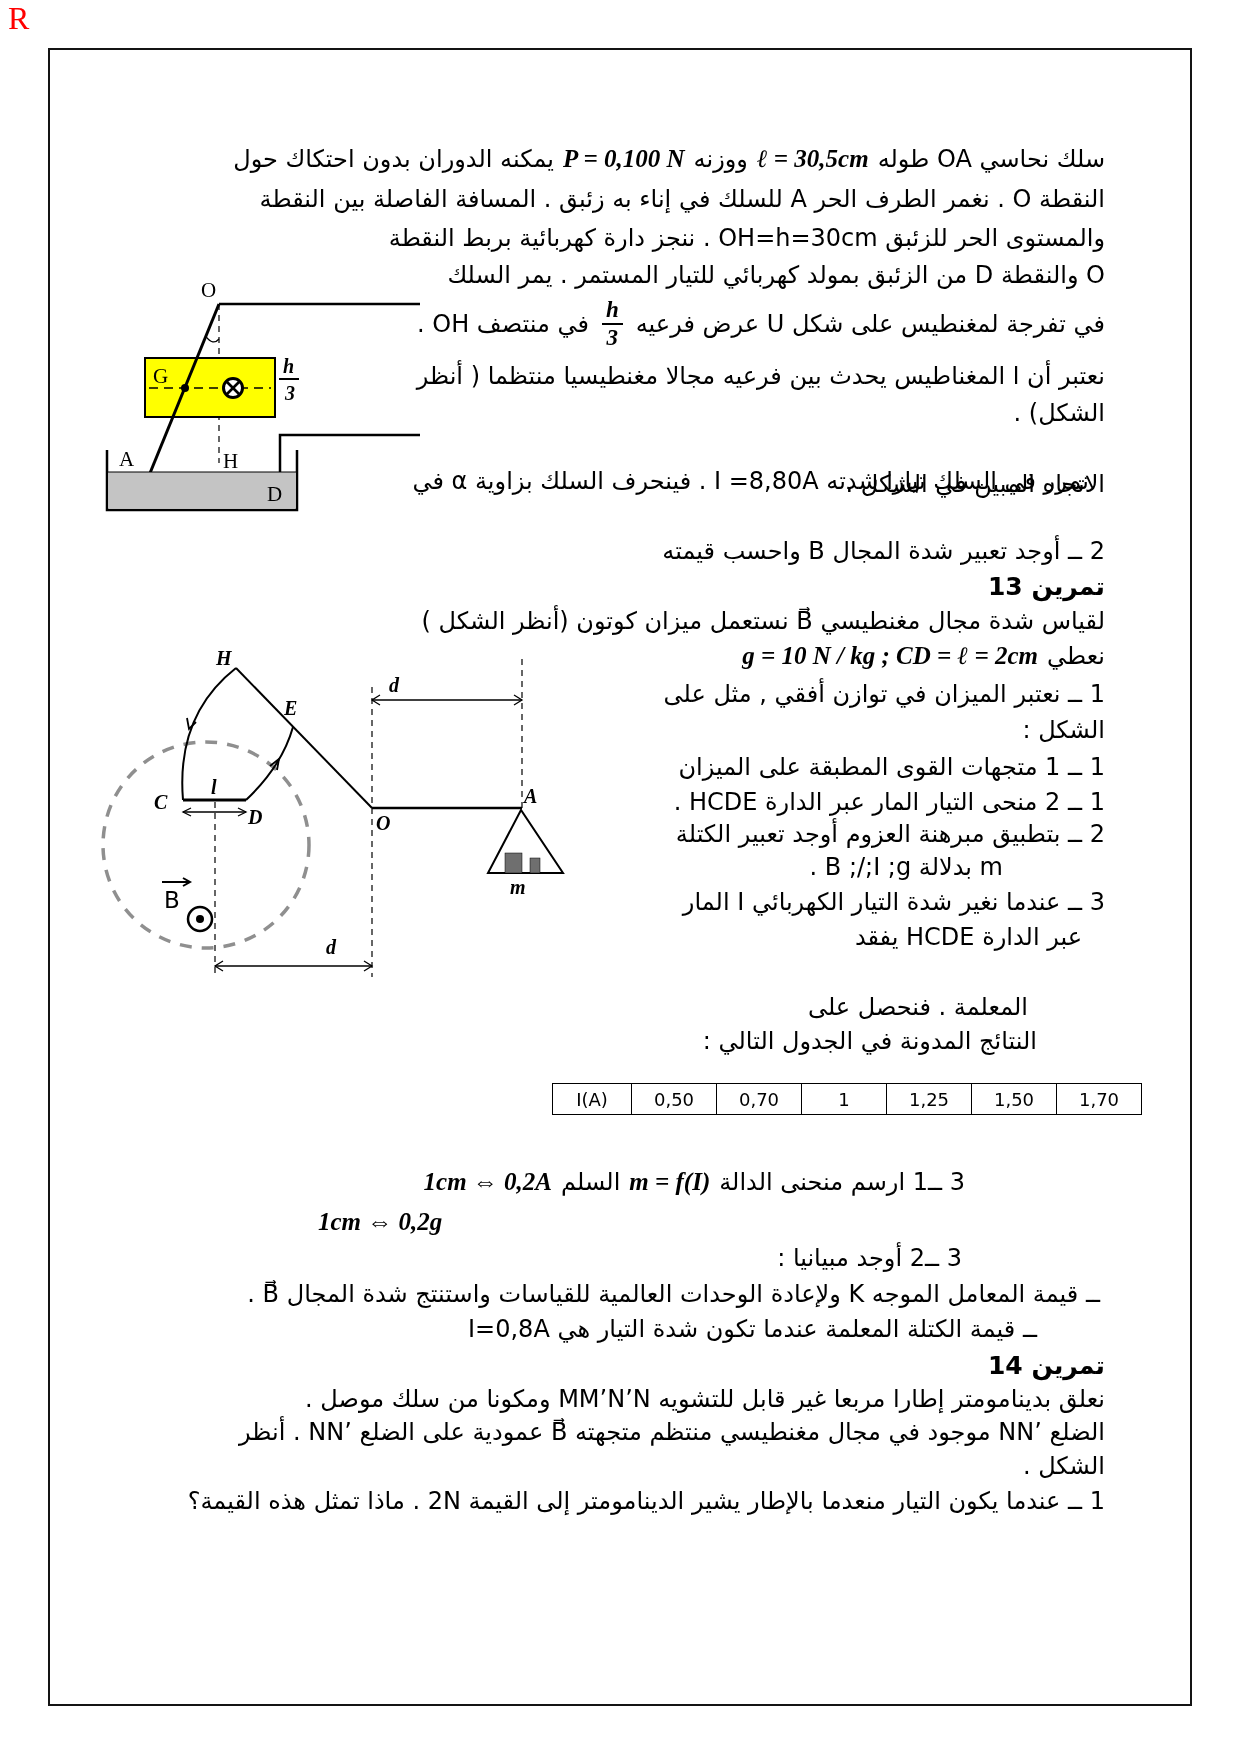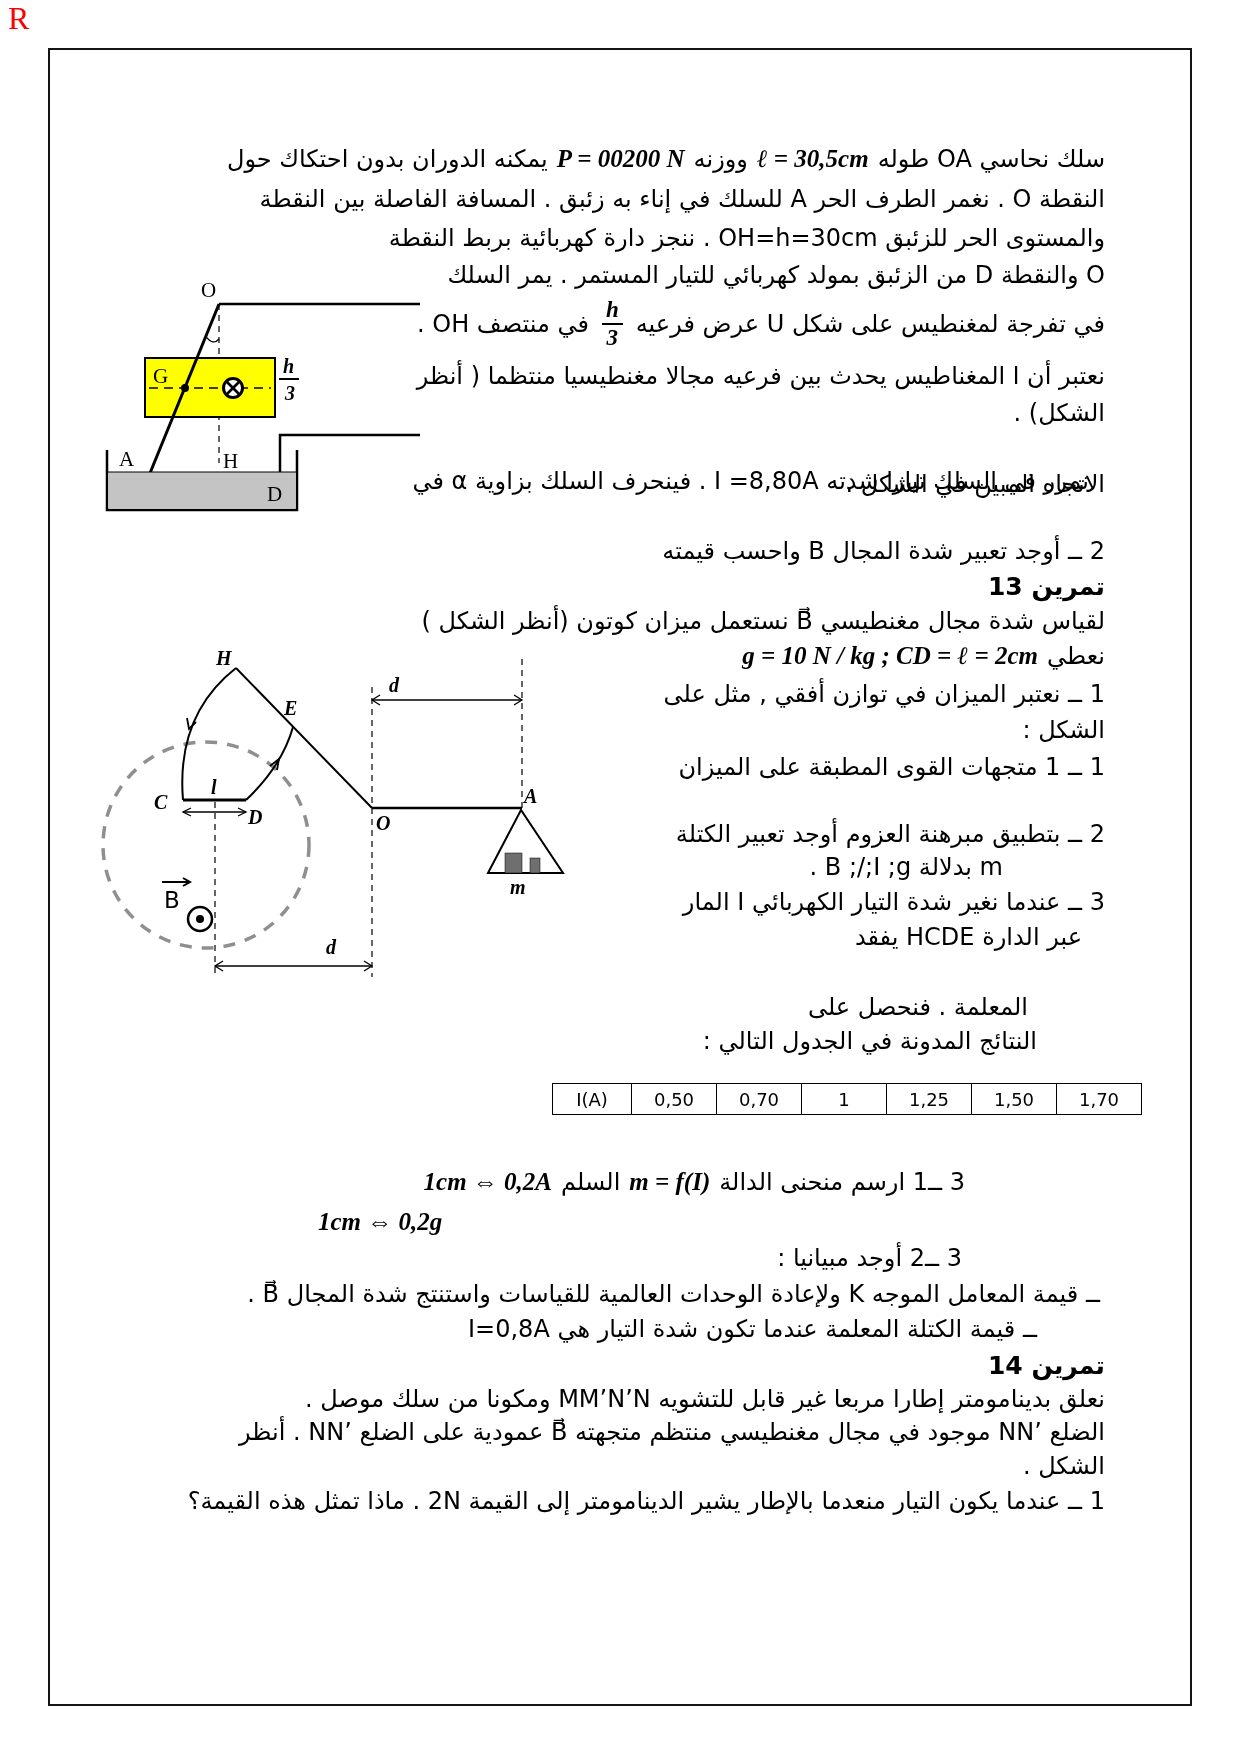--- a/index.html
+++ b/index.html
@@ -30,21 +30,21 @@
 <body>
 
 <div id="page">
   <div class="corner-mark">R</div>
   <div class="page-border"></div>
 
   <div class="line flexline" style="top:143px;right:135px;">
     <span>سلك نحاسي OA طوله</span>
     <span class="formula">ℓ = 30,5cm</span>
     <span>ووزنه</span>
-    <span class="formula">P = 00200 N</span>
+    <span class="formula">P = 0,100 N</span>
     <span>يمكنه الدوران بدون احتكاك حول</span>
   </div>
   <div class="line" style="top:184px;right:135px;">النقطة O . نغمر الطرف الحر A للسلك في إناء به زئبق . المسافة الفاصلة بين النقطة</div>
   <div class="line" style="top:223px;right:135px;">والمستوى الحر للزئبق OH=h=30cm . ننجز دارة كهربائية بربط النقطة</div>
   <div class="line" style="top:260px;right:135px;">O والنقطة D من الزئبق بمولد كهربائي للتيار المستمر . يمر السلك</div>
   <div class="line flexline" style="top:298px;right:135px;">
     <span>في تفرجة لمغنطيس على شكل U عرض فرعيه</span>
     <span class="frac">
       <span class="num">h</span>
       <span class="den">3</span>
@@ -85,20 +85,21 @@
 
   <div class="line extitle" style="top:571px;right:135px;">تمرين 13</div>
   <div class="line" style="top:606px;right:135px;">لقياس شدة مجال مغنطيسي B⃗ نستعمل ميزان كوتون (أنظر الشكل )</div>
   <div class="line flexline" style="top:640px;right:135px;">
     <span>نعطي</span>
     <span class="formula">g = 10 N / kg ; CD = ℓ = 2cm</span>
   </div>
   <div class="line" style="top:679px;right:135px;">1 ــ نعتبر الميزان في توازن أفقي , مثل على</div>
   <div class="line" style="top:715px;right:135px;">الشكل :</div>
   <div class="line" style="top:752px;right:135px;">1 ــ 1 متجهات القوى المطبقة على الميزان</div>
+  <div class="line" style="top:787px;right:135px;">1 ــ 2 منحى التيار المار عبر الدارة HCDE .</div>
   <div class="line" style="top:819px;right:135px;">2 ــ بتطبيق مبرهنة العزوم أوجد تعبير الكتلة</div>
   <div class="line" style="top:852px;right:237px;">m بدلالة B ;/;I ;g .</div>
   <div class="line" style="top:887px;right:135px;">3 ــ عندما نغير شدة التيار الكهربائي I المار</div>
   <div class="line" style="top:922px;right:158px;">عبر الدارة HCDE يفقد</div>
   <div class="line" style="top:992px;right:212px;">المعلمة . فنحصل على</div>
   <div class="line" style="top:1026px;right:203px;">النتائج المدونة في الجدول التالي :</div>
 
   <svg style="left:80px;top:645px;" width="495" height="345" viewBox="0 0 495 345">
     <circle cx="126" cy="200" r="103" fill="none" stroke="#8f8f8f" stroke-width="3.5" stroke-dasharray="12 10"></circle>
     <line x1="135" y1="157" x2="135" y2="332" stroke="#000" stroke-width="1.2" stroke-dasharray="6 5"></line>

